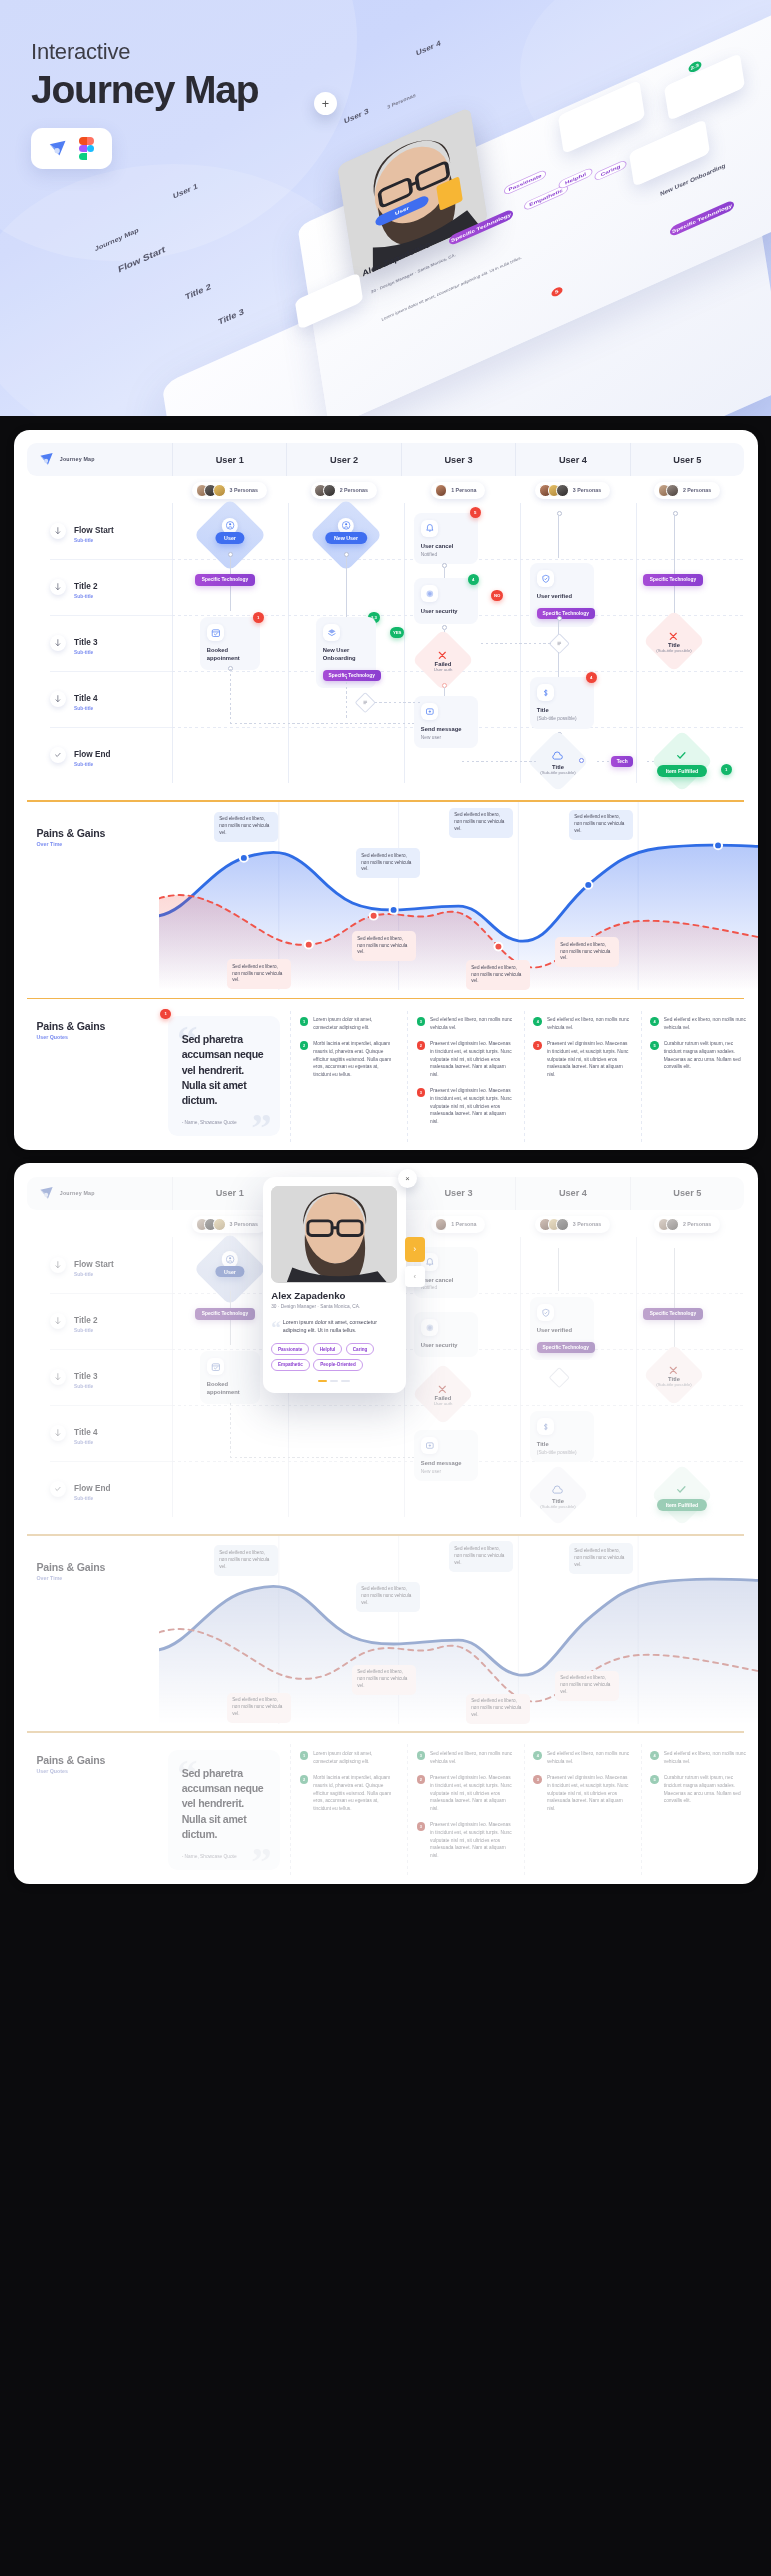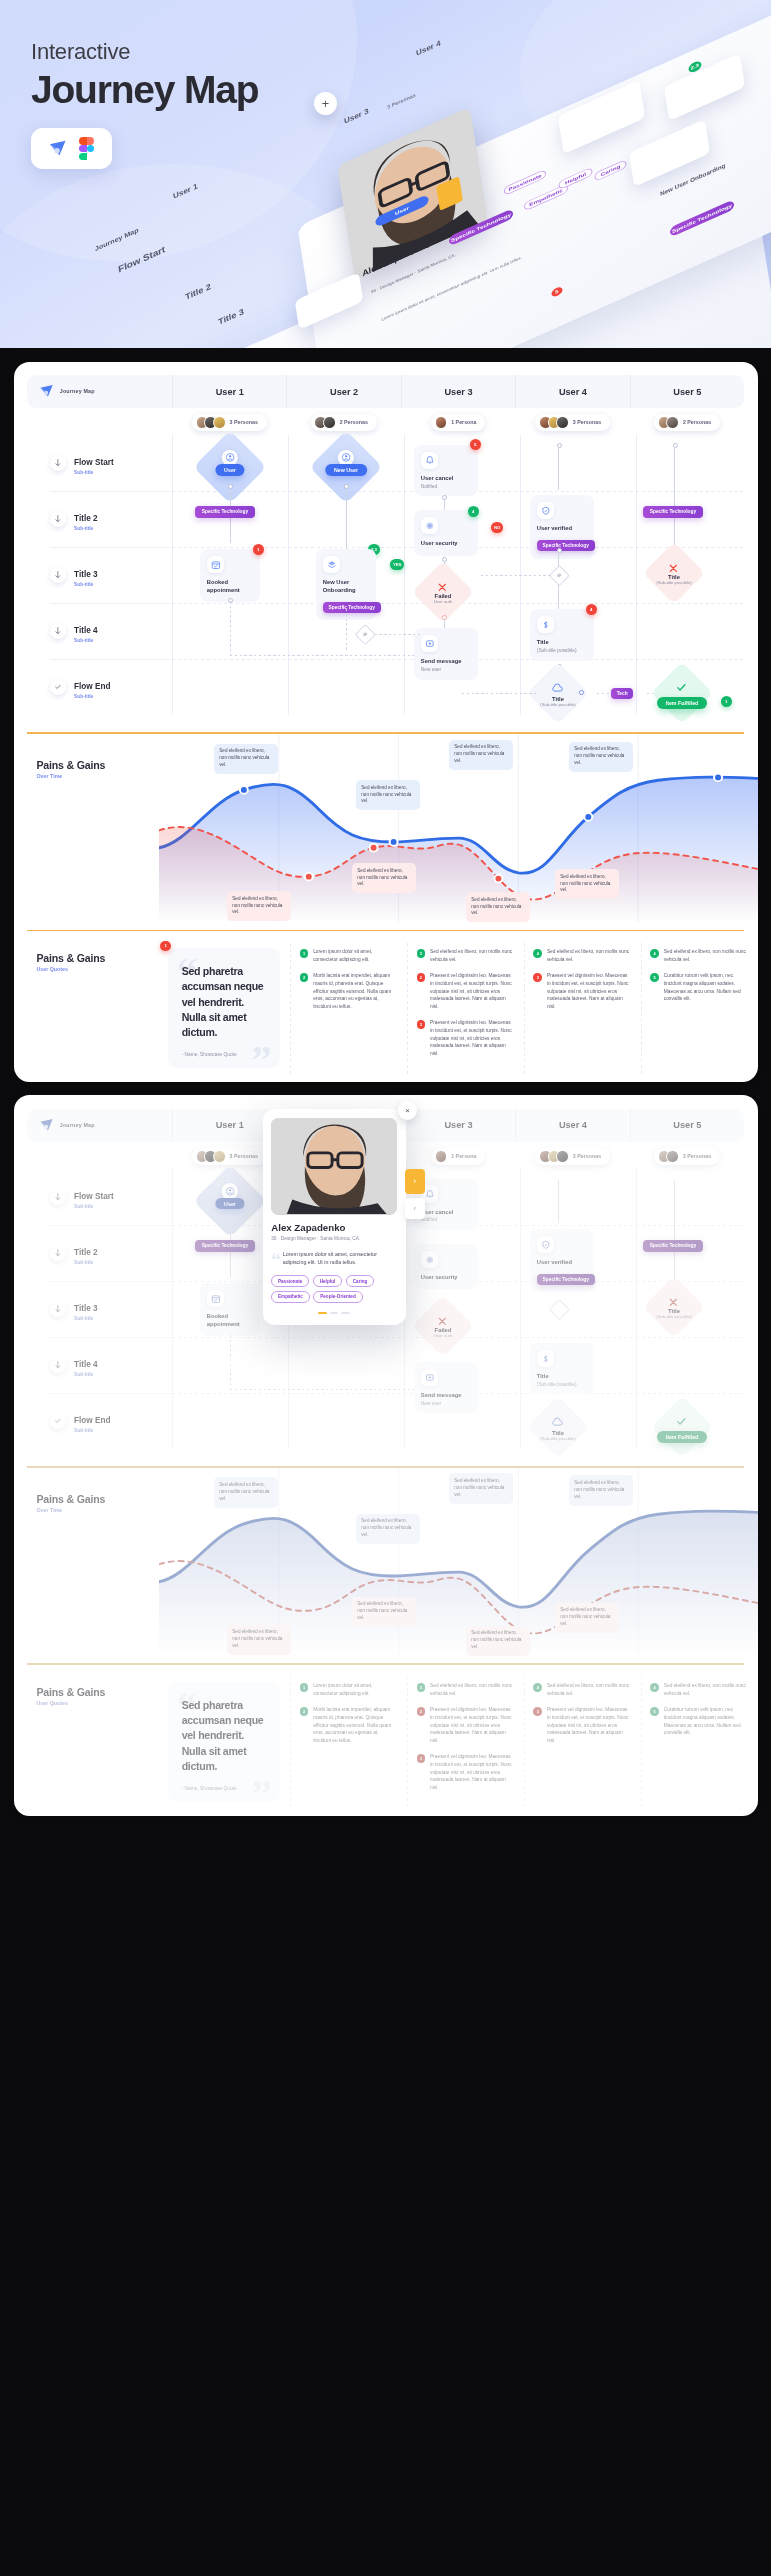--- a/index.html
+++ b/index.html
@@ -9,21 +9,21 @@
     background: #0b0b0d;
     width: 771px;
     overflow-x: hidden;
   }
   .page { width: 771px; position: relative; }
 
   
   .hero {
     position: relative;
     width: 771px;
-    height: 348px;
+    height: 416px;
     background: linear-gradient(150deg,#c9d5fb 0%, #ccd7fc 30%, #dbe3fd 55%, #c5d2fa 100%);
     overflow: hidden;
   }
   .hero-blob1 {
     position:absolute; width: 444px; height: 406px; left:-87px; top:-145px;
     border-radius: 50% 50% 55% 45% / 55% 45% 55% 45%;
     background: rgba(255,255,255,0.16);
   }
   .hero-blob2 {
     position:absolute; width: 406px; height: 290px; left:-29px; top:164px;

